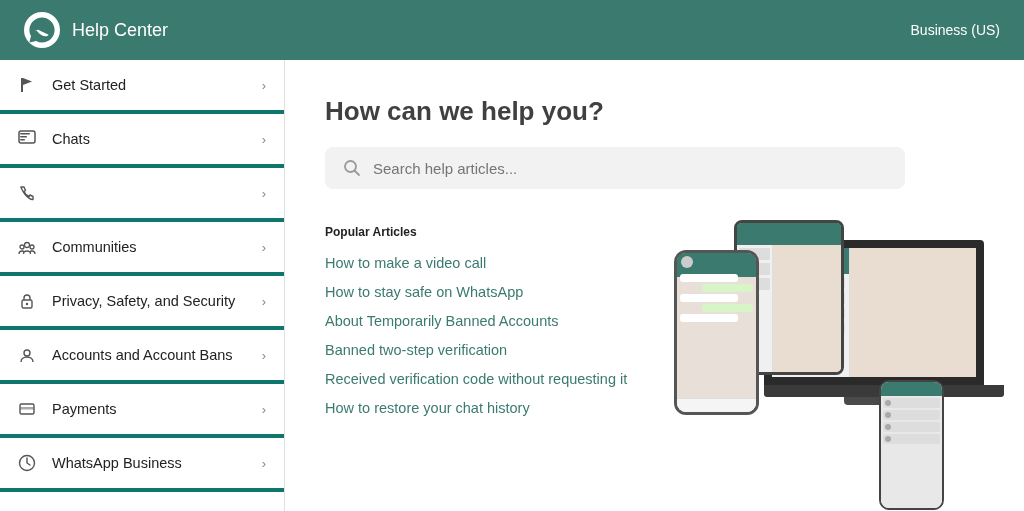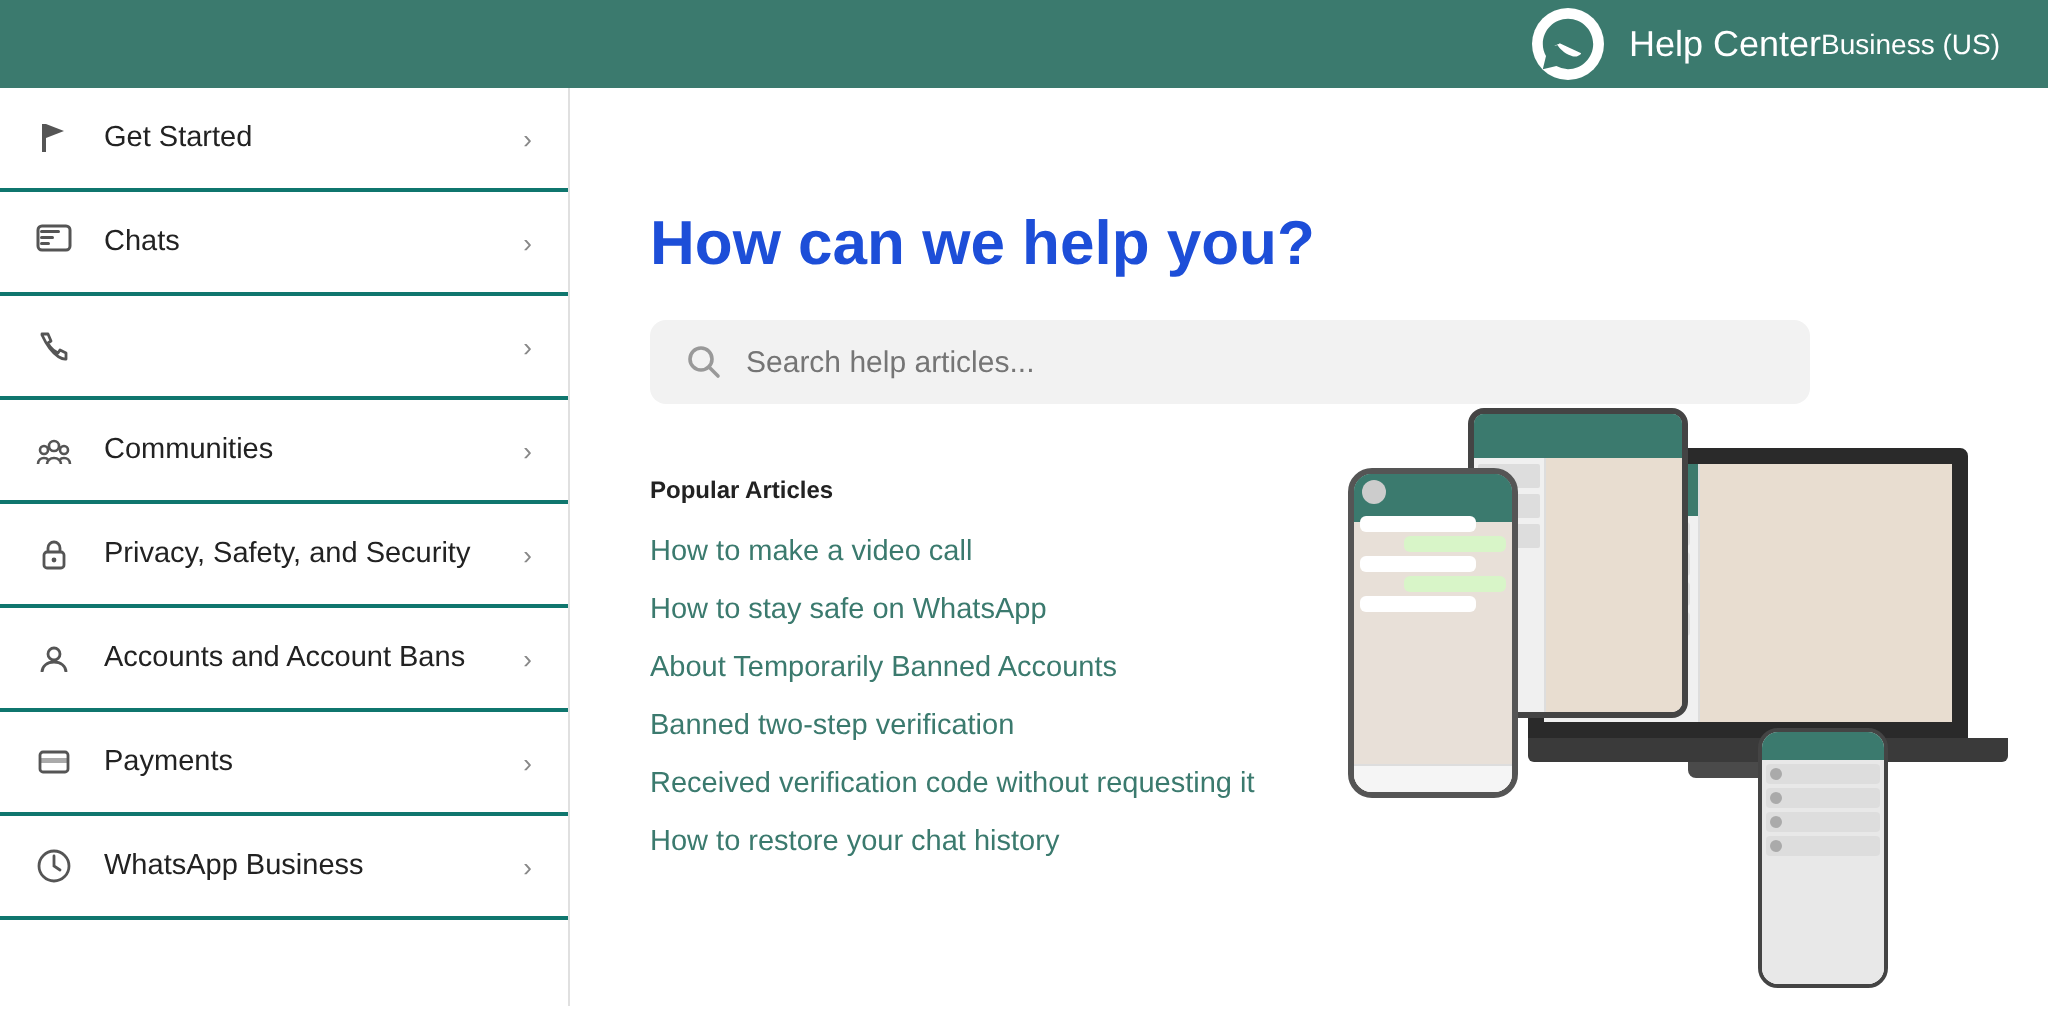--- a/index.html
+++ b/index.html
@@ -3,23 +3,23 @@
   <meta charset="utf-8">
   <style>
     * { margin: 0; padding: 0; box-sizing: border-box; }
     body { font-family: -apple-system, BlinkMacSystemFont, 'Segoe UI', Helvetica, Arial, sans-serif; background: #fff; color: #333; font-size: 15px; }
 
     
     .header {
       background-color: #3b7a6e;
       display: flex;
       align-items: center;
-      justify-content: flex-end;
+      justify-content: space-between;
       padding: 0 24px;
-      height: 44px;
+      height: 60px;
     }
     .header-left {
       display: flex;
       align-items: center;
       gap: 12px;
     }
     .header-logo {
       width: 36px;
       height: 36px;
     }
@@ -44,21 +44,21 @@
       width: 285px;
       min-width: 285px;
       border-right: 1px solid #e0e0e0;
       background: #fff;
     }
     .sidebar-item {
       display: flex;
       align-items: center;
       justify-content: space-between;
       padding: 14px 18px 14px 16px;
-      border-bottom: 2px solid #0f766e;
+      border-bottom: 4px solid #0f766e;
       cursor: pointer;
     }
     .sidebar-item-left {
       display: flex;
       align-items: center;
       gap: 14px;
     }
     .sidebar-icon {
       width: 22px;
       height: 22px;
@@ -78,25 +78,24 @@
       font-size: 13px;
     }
 
     
     .main {
       flex: 1;
       padding: 36px 40px 36px 40px;
       position: relative;
     }
     .main-title {
-      font-size: 31px;
+      font-size: 26px;
       font-weight: 700;
-      color: #1d4ed8;
+      color: #404040;
       margin-bottom: 20px;
-      margin-top: 24px;
     }
 
     
     .search-bar {
       display: flex;
       align-items: center;
       background: #f2f2f2;
       border-radius: 8px;
       padding: 12px 18px;
       margin-bottom: 36px;

